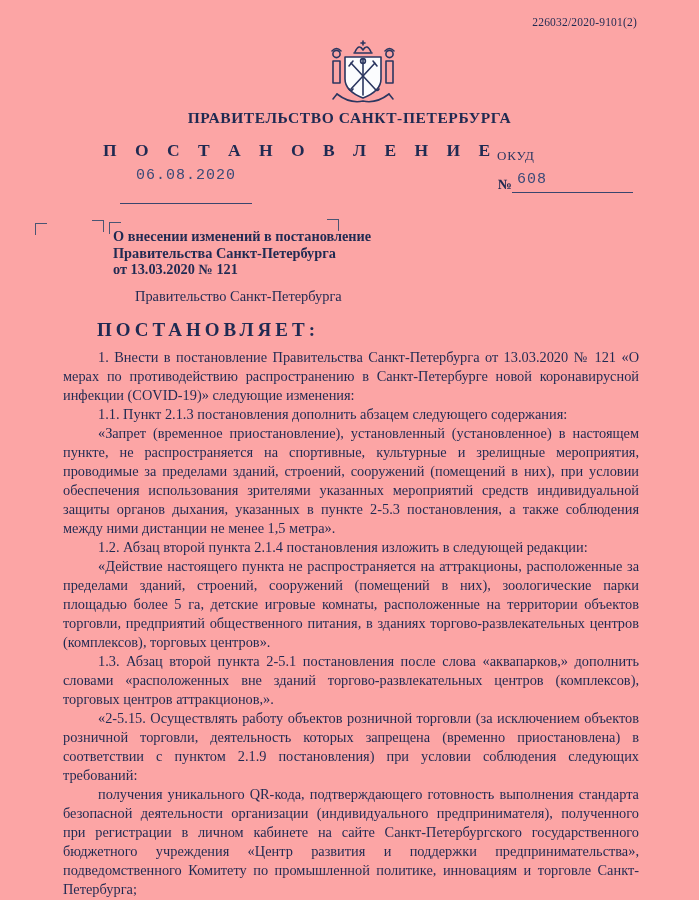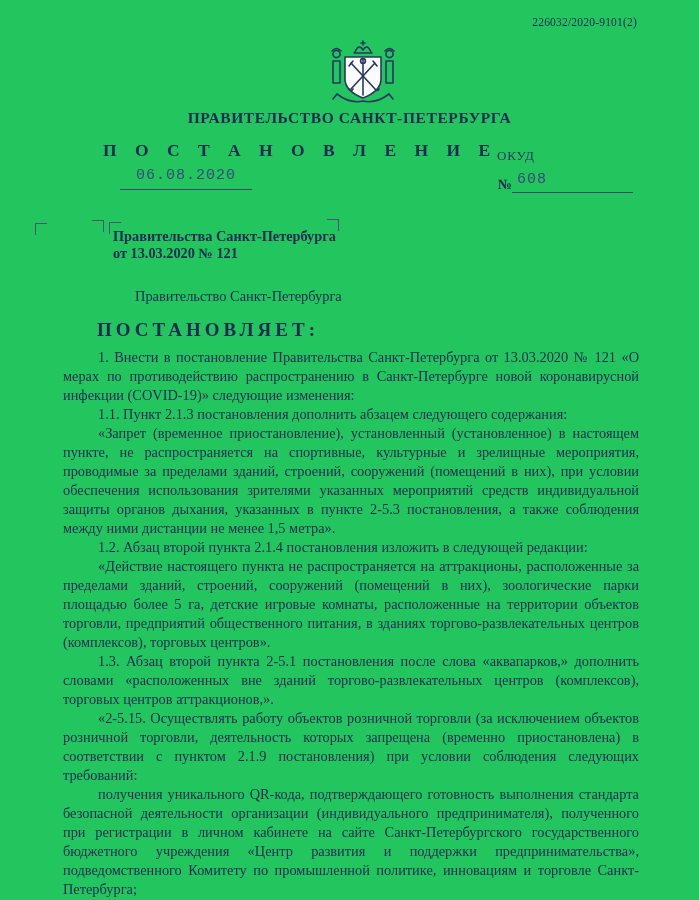--- a/index.html
+++ b/index.html
@@ -1,21 +1,21 @@
 <!DOCTYPE html>
 <html><head>
 <meta charset="utf-8">
 <style>
   html,body{margin:0;padding:0;}
   body{background:#e8e8e8;}
   .page{
     position:relative;
     width:699px;height:900px;
     margin:0 auto;
-    background:#22c55e;
+    background:#fca5a5;
     font-family:"Liberation Serif", serif;
     color:#1f2a52;
     overflow:hidden;
   }
   .doc-ref{
     position:absolute;top:16px;right:62px;
     font-size:11.5px;letter-spacing:.2px;
   }
   .crest{
     position:absolute;top:37px;left:323px;
@@ -32,21 +32,21 @@
   .okud{
     position:absolute;top:148px;left:497px;
     font-size:13px;letter-spacing:.8px;color:#2b3660;
   }
   .date-field{
     position:absolute;top:167px;left:120px;width:132px;
     border-bottom:1.6px solid #39456e;
     text-align:center;
     font-family:"Liberation Mono", monospace;
     font-size:15px;letter-spacing:1px;color:#3a4a78;
-    padding-bottom:5px;
+    padding-bottom:19px;
   }
   .number-field{
     position:absolute;top:169px;left:498px;white-space:nowrap;
   }
   .number-sign{
     font-size:14px;font-weight:bold;vertical-align:-6px;
   }
   .number-value{
     display:inline-block;width:116px;
     border-bottom:1.6px solid #39456e;
@@ -126,20 +126,21 @@
   <div class="number-field">
     <span class="number-sign">№</span><span class="number-value">608</span>
   </div>
 
   <div class="mark mark-tl m1"></div>
   <div class="mark mark-tr m2"></div>
   <div class="mark mark-tl m3"></div>
   <div class="mark mark-tr m4"></div>
 
   <div class="subject">
+    <div>О внесении изменений в постановление</div>
     <div>Правительства Санкт-Петербурга</div>
     <div>от 13.03.2020 № 121</div>
   </div>
 
   <div class="preamble">Правительство Санкт-Петербурга</div>
 
   <div class="resolves">ПОСТАНОВЛЯЕТ:</div>
 
   <div class="body-text">
     <p>1. Внести в постановление Правительства Санкт-Петербурга от 13.03.2020 № 121 «О мерах по противодействию распространению в Санкт-Петербурге новой коронавирусной инфекции (COVID-19)» следующие изменения:</p>

